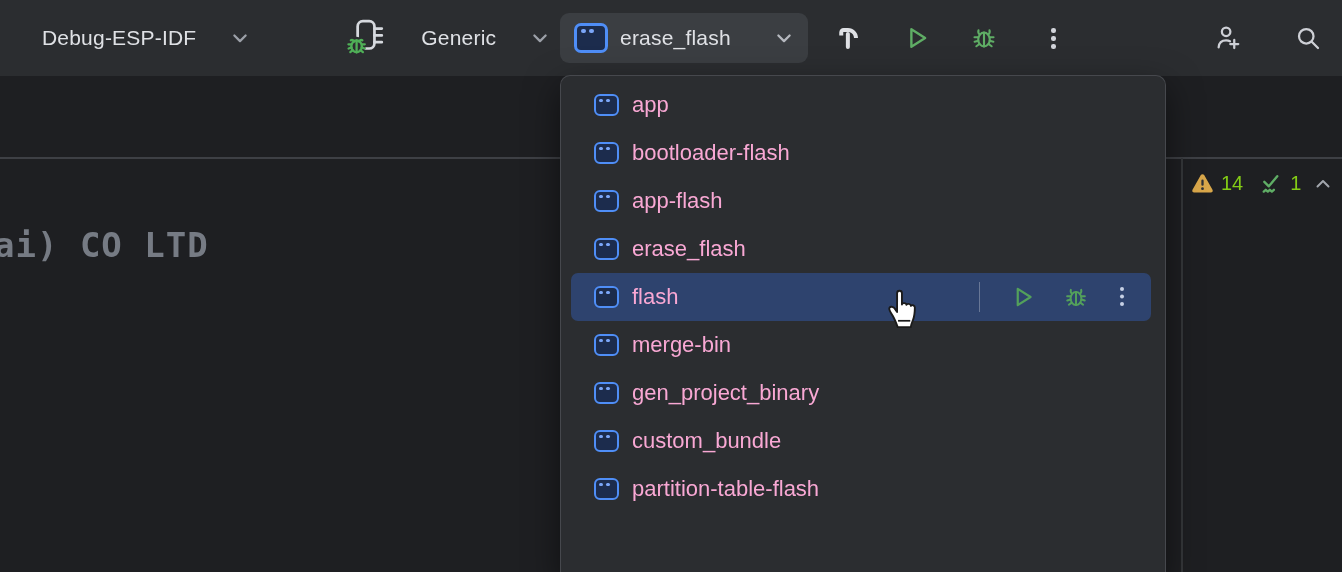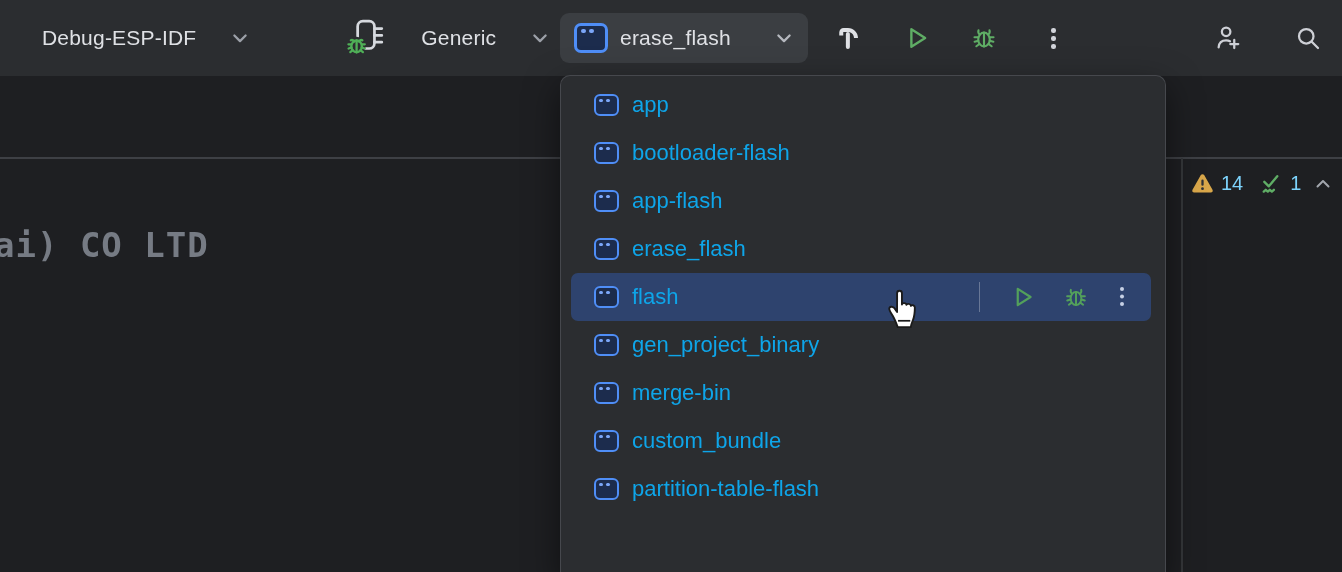--- a/index.html
+++ b/index.html
@@ -54,35 +54,35 @@
   .hline { position:absolute; left:0; top:157px; width:1342px; height:1.5px; background:#3e4045; z-index:1; }
   .vline { position:absolute; left:1181px; top:158px; height:414px; width:1.5px; background:#35373a; z-index:1; }
   .code-text {
     position:absolute; left:-6px; top:225px; z-index:1;
     font-family:"DejaVu Sans Mono", monospace; font-size:34px; font-weight:600;
     color:#767b84; letter-spacing:1px; white-space:pre;
   }
 
   
   .inspections { position:absolute; left:1190px; top:170px; display:flex; align-items:center; z-index:5; }
-  .inspections .cnt { font-size:20px; color:#7dd3fc; margin:0 0 0 6px; }
+  .inspections .cnt { font-size:20px; color:#84cc16; margin:0 0 0 6px; }
   .inspections svg { display:block; }
   .insp-gap { width:14px; }
   .chev-up { margin-left:12px; }
 
   
   .popup {
     position:absolute; left:560px; top:75px; width:606px; height:500px; z-index:50;
     background:#2b2d30; border:1px solid #46484d; border-bottom:none;
     border-radius:10px 10px 0 0; box-shadow:0 12px 34px rgba(0,0,0,.5);
     padding-top:5px; overflow:hidden;
   }
   .dd-item {
     height:48px; display:flex; align-items:center; gap:13px;
-    padding-left:33px; font-size:22px; color:#0ea5e9;
+    padding-left:33px; font-size:22px; color:#f9a8d4;
   }
   .dd-item.selected {
     background:#2e436e; margin:0 14px 0 10px; border-radius:7px; padding-left:23px;
   }
   .row-controls { margin-left:auto; display:flex; align-items:center; gap:25px; padding-right:22px; }
   .row-divider { width:1.5px; height:30px; background:rgba(255,255,255,.28); margin-right:4px; }
   .row-controls svg { width:28px; height:28px; display:block; }
   .kebab-sm-box { position:relative; width:14px; height:26px; }
   .kebab-sm { position:absolute; left:5px; top:3px; width:4px; height:4px; border-radius:50%;
     background:#c6d0e4; box-shadow:0 7.5px 0 0 #c6d0e4, 0 15px 0 0 #c6d0e4; }
@@ -255,26 +255,26 @@
               <path d="M15.7 16.8 L18.1 18.6"></path>
         </g>
       </svg>
       <span class="kebab-sm-box">
             <span class="kebab-sm"></span>
           </span>
     </span>
   </div>
       <div class="dd-item">
     <span class="tgt-sm"></span>
+    <span>merge-bin</span>
+
+  </div>
+      <div class="dd-item">
+    <span class="tgt-sm"></span>
     <span>gen_project_binary</span>
-
-  </div>
-      <div class="dd-item">
-    <span class="tgt-sm"></span>
-    <span>merge-bin</span>
 
   </div>
       <div class="dd-item">
     <span class="tgt-sm"></span>
     <span>custom_bundle</span>
 
   </div>
       <div class="dd-item">
     <span class="tgt-sm"></span>
     <span>partition-table-flash</span>

